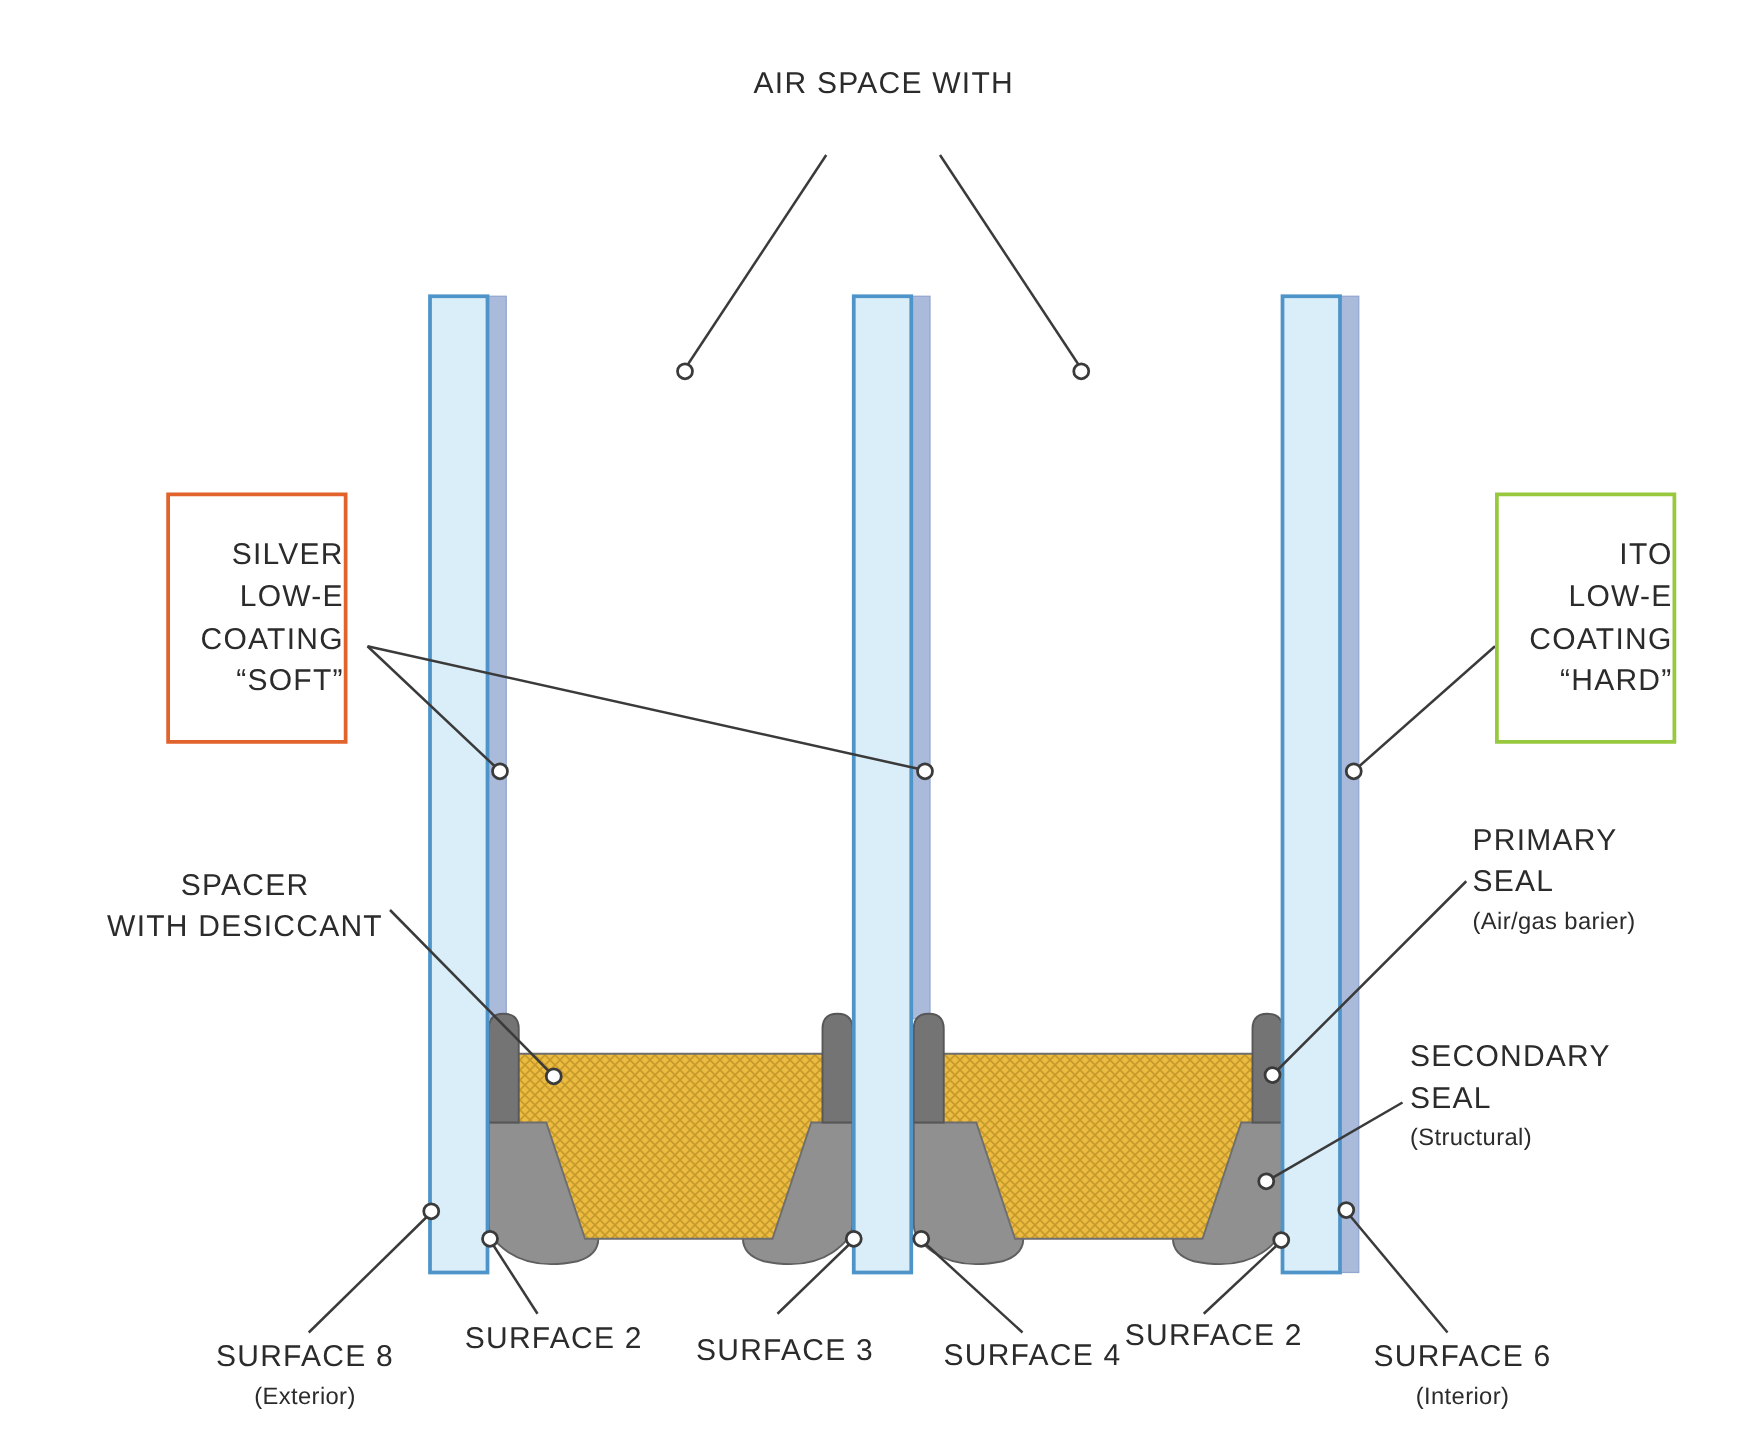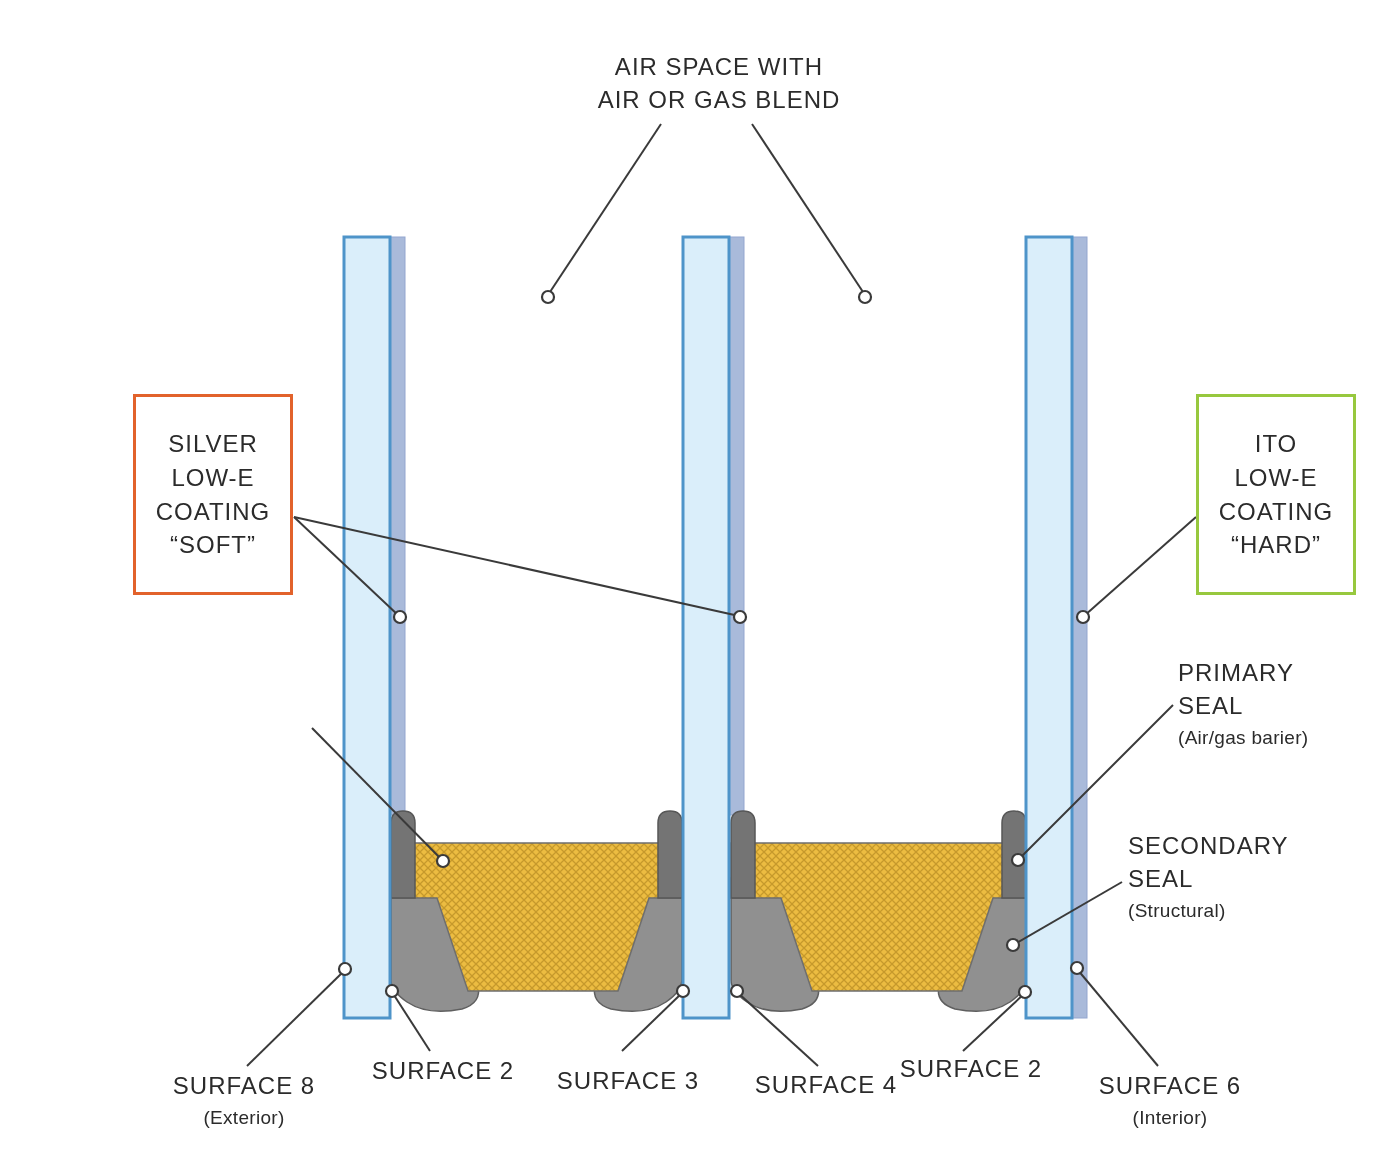--- a/index.html
+++ b/index.html
@@ -16,22 +16,22 @@
   .seal1   { fill:#747474; stroke:#575757; stroke-width:1.5; }
   .seal2   { fill:#909090; stroke:#5f5f5f; stroke-width:1.5; }
   .callouts line { stroke:#3a3a3a; stroke-width:2; }
   .nodes circle  { fill:#ffffff; stroke:#3a3a3a; stroke-width:2.2; }
 
   .lbl { position:absolute; font-size:24px; letter-spacing:1px; line-height:1.38; white-space:nowrap; }
   .center { transform:translateX(-50%); text-align:center; }
   .sub { font-size:19px; letter-spacing:0.3px; margin-top:3px; }
 
   .callout-box {
-    position:absolute; width:160px; height:201px;
-    display:flex; flex-direction:column; justify-content:center; align-items:center;
+    position:absolute; width:145px; height:201px;
+    display:flex; flex-direction:column; justify-content:center; align-items:flex-end;
     font-size:24px; letter-spacing:1px; line-height:1.4; text-align:center;
   }
   .box-orange { border:3px solid #e2622b; left:133px; top:394px; }
   .box-green  { border:3px solid #97c83e; left:1196px; top:394px; }
 </style>
 </head>
 <body>
 
 <div class="canvas">
 
@@ -92,39 +92,42 @@
       <circle cx="1013" cy="945" r="6"></circle>
       <circle cx="345" cy="969" r="6"></circle>
       <circle cx="392" cy="991" r="6"></circle>
       <circle cx="683" cy="991" r="6"></circle>
       <circle cx="737" cy="991" r="6"></circle>
       <circle cx="1025" cy="992" r="6"></circle>
       <circle cx="1077" cy="968" r="6"></circle>
     </g>
   </svg>
 
-  <div class="lbl center" style="left:707px; top:50px;margin-left:12px;">
+  <div class="lbl center" style="left:707px; top:50px;">
     <div>AIR SPACE WITH</div>
-    <div>AIR OR GAS BLEND</div>
   </div>
 
   <div class="callout-box box-orange">
     <div>SILVER</div>
     <div>LOW-E</div>
     <div>COATING</div>
     <div>“SOFT”</div>
   </div>
 
   <div class="callout-box box-green">
     <div>ITO</div>
     <div>LOW-E</div>
     <div>COATING</div>
     <div>“HARD”</div>
   </div>
 
+  <div class="lbl center" style="left:196px; top:692px;">
+    <div>SPACER</div>
+    <div>WITH DESICCANT</div>
+  </div>
 
   <div class="lbl" style="left:1178px; top:656px;">
     <div>PRIMARY</div>
     <div>SEAL</div>
     <div class="sub">(Air/gas barier)</div>
   </div>
 
   <div class="lbl" style="left:1128px; top:829px;">
     <div>SECONDARY</div>
     <div>SEAL</div>

